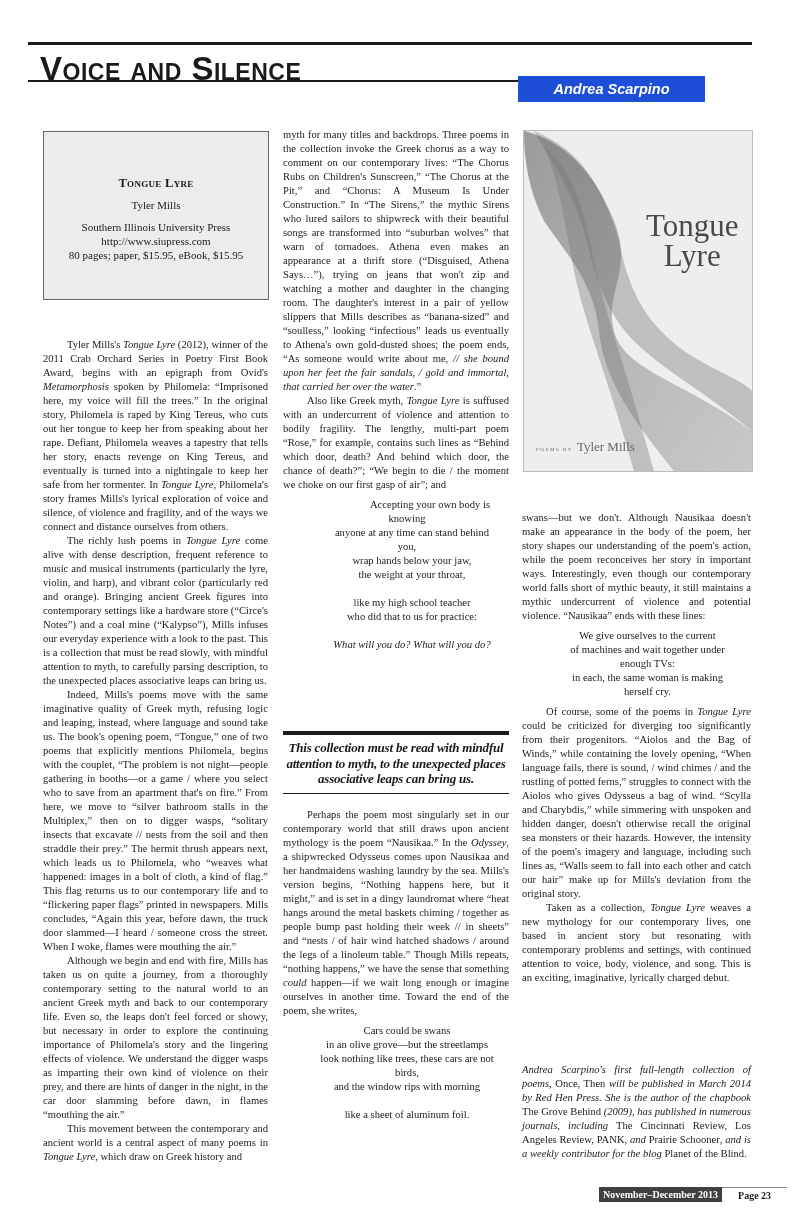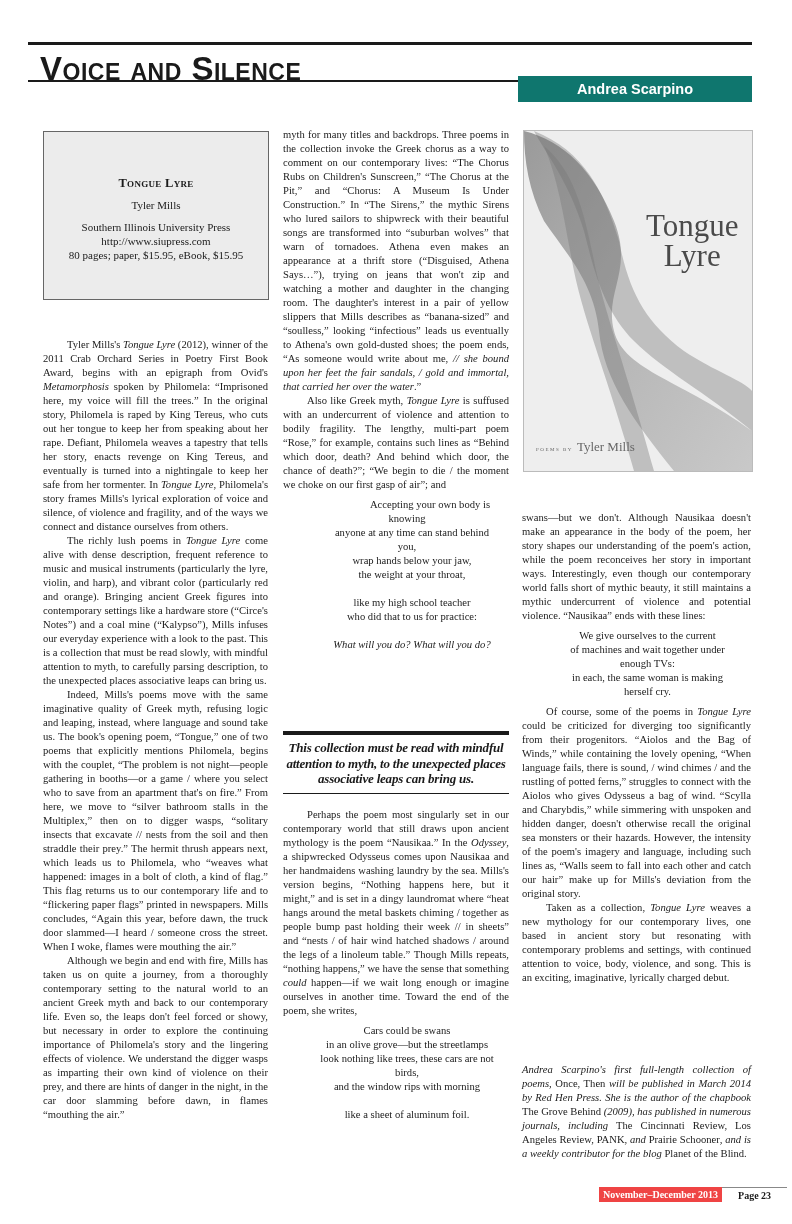--- a/index.html
+++ b/index.html
@@ -2,23 +2,23 @@
 <html><head>
 <meta charset="utf-8">
 <style>
   html, body { margin: 0; padding: 0; background: #ffffff; }
   body { width: 792px; height: 1224px; position: relative; overflow: hidden;
          font-family: "Liberation Serif", serif; color: #1a1a1a; }
   .rule-top { position: absolute; left: 28px; top: 42px; width: 724px; height: 3px; background: #1a1a1a; }
   .section-title { position: absolute; left: 40px; top: 50px; font-family: "Liberation Sans", sans-serif;
          font-weight: bold; font-size: 33px; letter-spacing: 0.5px; color: #1a1a1a; font-variant: small-caps; }
   .rule-mid { position: absolute; left: 28px; top: 80px; width: 490px; height: 2px; background: #1a1a1a; }
-  .byline { position: absolute; left: 518px; top: 76px; width: 234px; height: 26px; background: #0f766e;
+  .byline { position: absolute; left: 518px; top: 76px; width: 187px; height: 26px; background: #1d4ed8;
          color: #ffffff; font-family: "Liberation Sans", sans-serif; font-weight: bold; font-size: 14.5px;
-         display: flex; align-items: center; justify-content: center; }
+         display: flex; align-items: center; justify-content: center; font-style: italic; }
 
   .infobox { position: absolute; left: 43px; top: 131px; width: 226px; height: 169px; background: #ececec;
          border: 1px solid #666; text-align: center; font-size: 11px; line-height: 14px; box-sizing: border-box; }
   .infobox .title { margin-top: 44px; font-weight: bold; font-size: 12.5px; font-variant: small-caps; letter-spacing: 0.3px; }
   .infobox .author { margin-top: 8px; }
   .infobox .pub { margin-top: 8px; }
 
   .col { position: absolute; font-size: 10.6px; line-height: 14px; text-align: justify; }
   .col p { margin: 0; text-indent: 24px; }
   .col p.noindent { text-indent: 0; }
@@ -47,21 +47,21 @@
          line-height: 30px; color: #4a4a4a; text-align: center; }
   .cover .cb { position: absolute; left: 12px; top: 308px; font-size: 8px; color: #666; }
   .cover .cb .small { font-size: 5px; letter-spacing: 1.5px; margin-right: 4px; }
   .cover .cb .name { font-size: 13px; color: #666; }
 
   .bio { position: absolute; left: 522px; top: 1063px; width: 229px; font-size: 10.6px; line-height: 14px;
          text-align: justify; font-style: italic; }
   .bio .up { font-style: normal; }
 
   .footer { position: absolute; left: 599px; top: 1187px; display: flex; align-items: stretch; height: 15px; }
-  .footer .date { background: #ef4444; color: #fff; font-weight: bold; font-size: 10px; padding: 0 4px;
+  .footer .date { background: #404040; color: #fff; font-weight: bold; font-size: 10px; padding: 0 4px;
          display: flex; align-items: center; }
   .footer .page { font-weight: bold; font-size: 10px; padding: 0 16px; display: flex; align-items: center;
          border-top: 1px solid #888; }
 </style>
 </head>
 <body>
 
 <div class="rule-top"></div>
 <div class="section-title">Voice and Silence</div>
 <div class="rule-mid"></div>
@@ -75,20 +75,21 @@
     <div>http://www.siupress.com</div>
     <div>80 pages; paper, $15.95, eBook, $15.95</div>
   </div>
 </div>
 
 <div class="col col1">
   <p><span>Tyler Mills's </span><i>Tongue Lyre</i><span> (2012), winner of the 2011 Crab Orchard Series in Poetry First Book Award, begins with an epigraph from Ovid's </span><i>Metamorphosis</i><span> spoken by Philomela: “Imprisoned here, my voice will fill the trees.” In the original story, Philomela is raped by King Tereus, who cuts out her tongue to keep her from speaking about her rape. Defiant, Philomela weaves a tapestry that tells her story, enacts revenge on King Tereus, and eventually is turned into a nightingale to keep her safe from her tormenter. In </span><i>Tongue Lyre</i><span>, Philomela's story frames Mills's lyrical exploration of voice and silence, of violence and fragility, and of the ways we connect and distance ourselves from others.</span></p>
   <p><span>The richly lush poems in </span><i>Tongue Lyre</i><span> come alive with dense description, frequent reference to music and musical instruments (particularly the lyre, violin, and harp), and vibrant color (particularly red and orange). Bringing ancient Greek figures into contemporary settings like a hardware store (“Circe's Notes”) and a coal mine (“Kalypso”), Mills infuses our everyday experience with a look to the past. This is a collection that must be read slowly, with mindful attention to myth, to carefully parsing description, to the unexpected places associative leaps can bring us.</span></p>
   <p><span>Indeed, Mills's poems move with the same imaginative quality of Greek myth, refusing logic and leaping, instead, where language and sound take us. The book's opening poem, “Tongue,” one of two poems that explicitly mentions Philomela, begins with the couplet, “The problem is not night—people gathering in booths—or a game / where you select who to save from an apartment that's on fire.” From here, we move to “silver bathroom stalls in the Multiplex,” then on to digger wasps, “solitary insects that excavate // nests from the soil and then straddle their prey.” The hermit thrush appears next, which leads us to Philomela, who “weaves what happened: images in a bolt of cloth, a kind of flag.” This flag returns us to our contemporary life and to “flickering paper flags” printed in newspapers. Mills concludes, “Again this year, before dawn, the truck door slammed—I heard / someone cross the street. When I woke, flames were mouthing the air.”</span></p>
   <p><span>Although we begin and end with fire, Mills has taken us on quite a journey, from a thoroughly contemporary setting to the natural world to an ancient Greek myth and back to our contemporary life. Even so, the leaps don't feel forced or showy, but necessary in order to explore the continuing importance of Philomela's story and the lingering effects of violence. We understand the digger wasps as imparting their own kind of violence on their prey, and there are hints of danger in the night, in the car door slamming before dawn, in flames “mouthing the air.”</span></p>
+  <p><span>This movement between the contemporary and ancient world is a central aspect of many poems in </span><i>Tongue Lyre</i><span>, which draw on Greek history and</span></p>
 </div>
 
 <div class="col col2">
   <p class="noindent"><span>myth for many titles and backdrops. Three poems in the collection invoke the Greek chorus as a way to comment on our contemporary lives: “The Chorus Rubs on Children's Sunscreen,” “The Chorus at the Pit,” and “Chorus: A Museum Is Under Construction.” In “The Sirens,” the mythic Sirens who lured sailors to shipwreck with their beautiful songs are transformed into “suburban wolves” that warn of tornadoes. Athena even makes an appearance at a thrift store (“Disguised, Athena Says…”), trying on jeans that won't zip and watching a mother and daughter in the changing room. The daughter's interest in a pair of yellow slippers that Mills describes as “banana-sized” and “soulless,” looking “infectious” leads us eventually to Athena's own gold-dusted shoes; the poem ends, “As someone would write about me, </span><i>// she bound upon her feet the fair sandals, / gold and immortal, that carried her over the water</i><span>.”</span></p>
   <p><span>Also like Greek myth, </span><i>Tongue Lyre</i><span> is suffused with an undercurrent of violence and attention to bodily fragility. The lengthy, multi-part poem “Rose,” for example, contains such lines as “Behind which door, death? And behind which door, the chance of death?”; “We begin to die / the moment we choke on our first gasp of air”; and</span></p>
   <div class="poem">
     <span class="l first">Accepting your own body is</span>
     <span class="l">knowing</span>
     <span class="l ind">anyone at any time can stand behind</span>
     <span class="l">you,</span>

